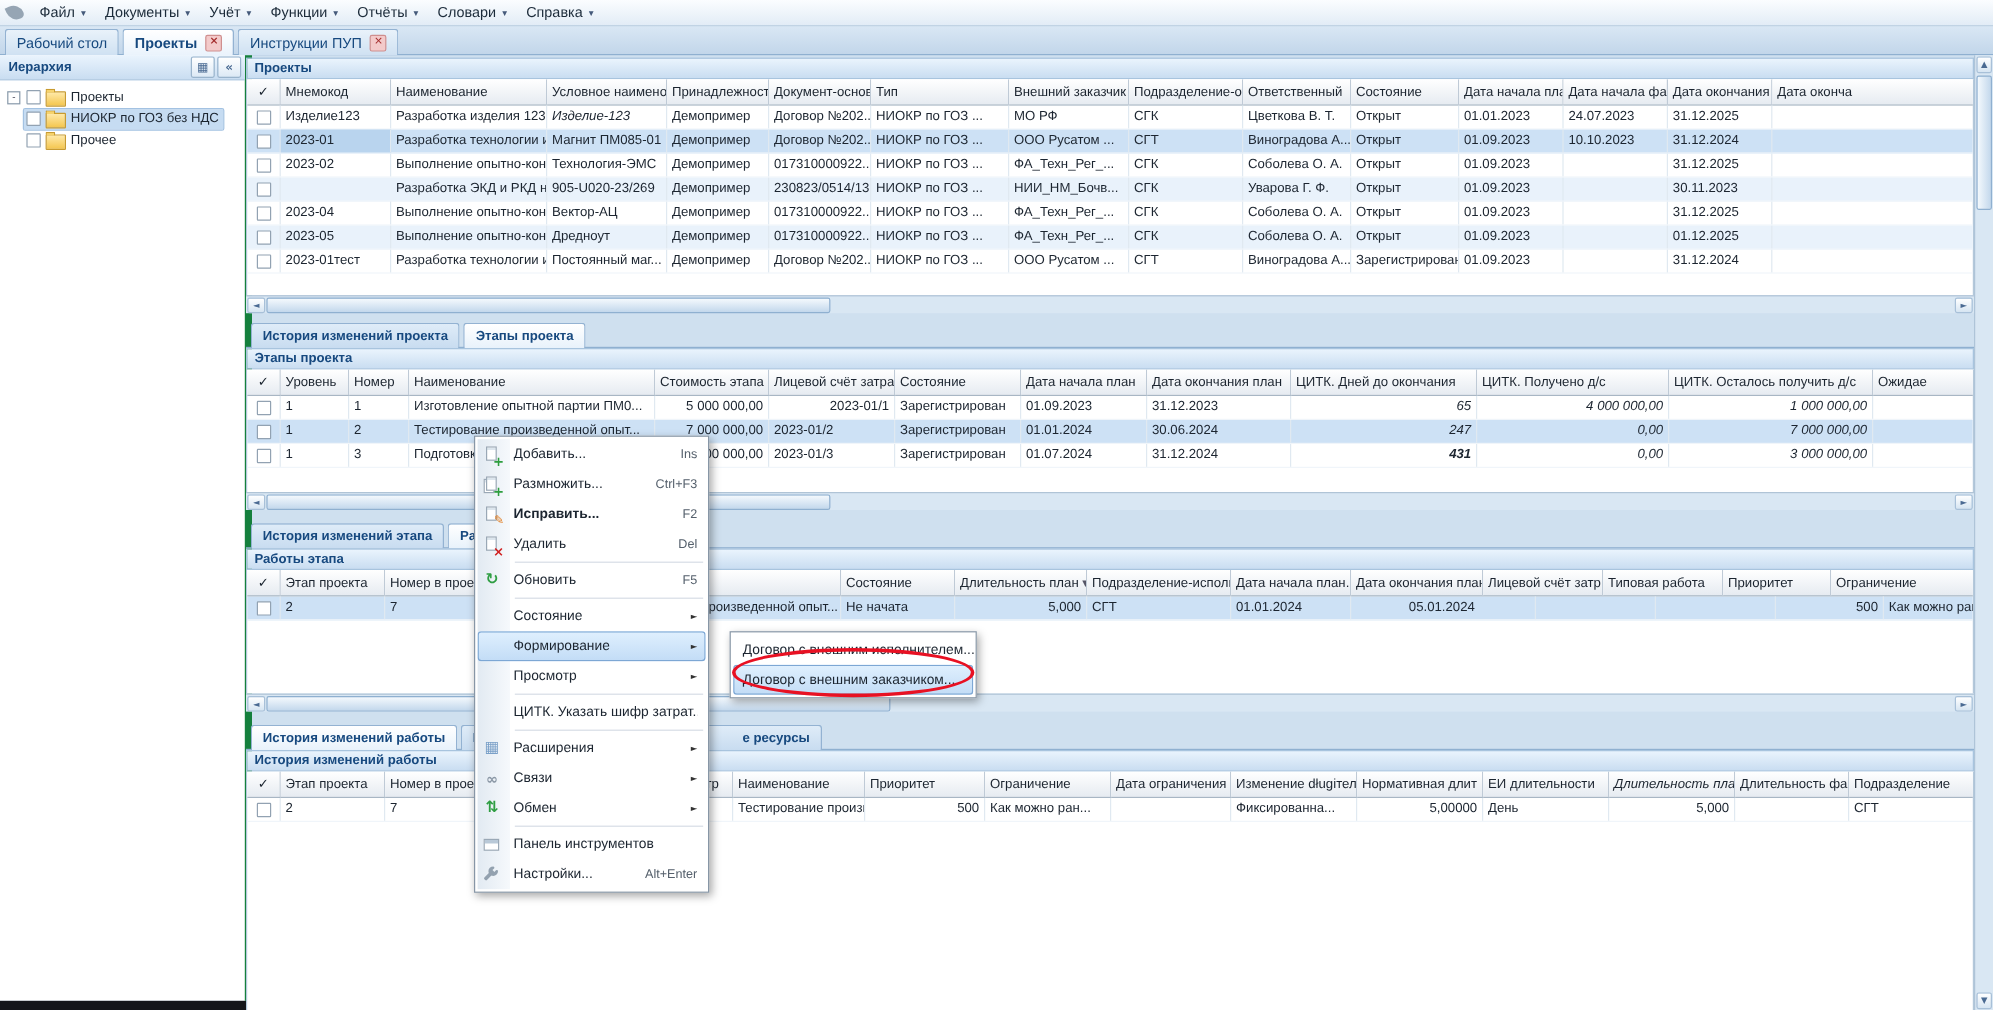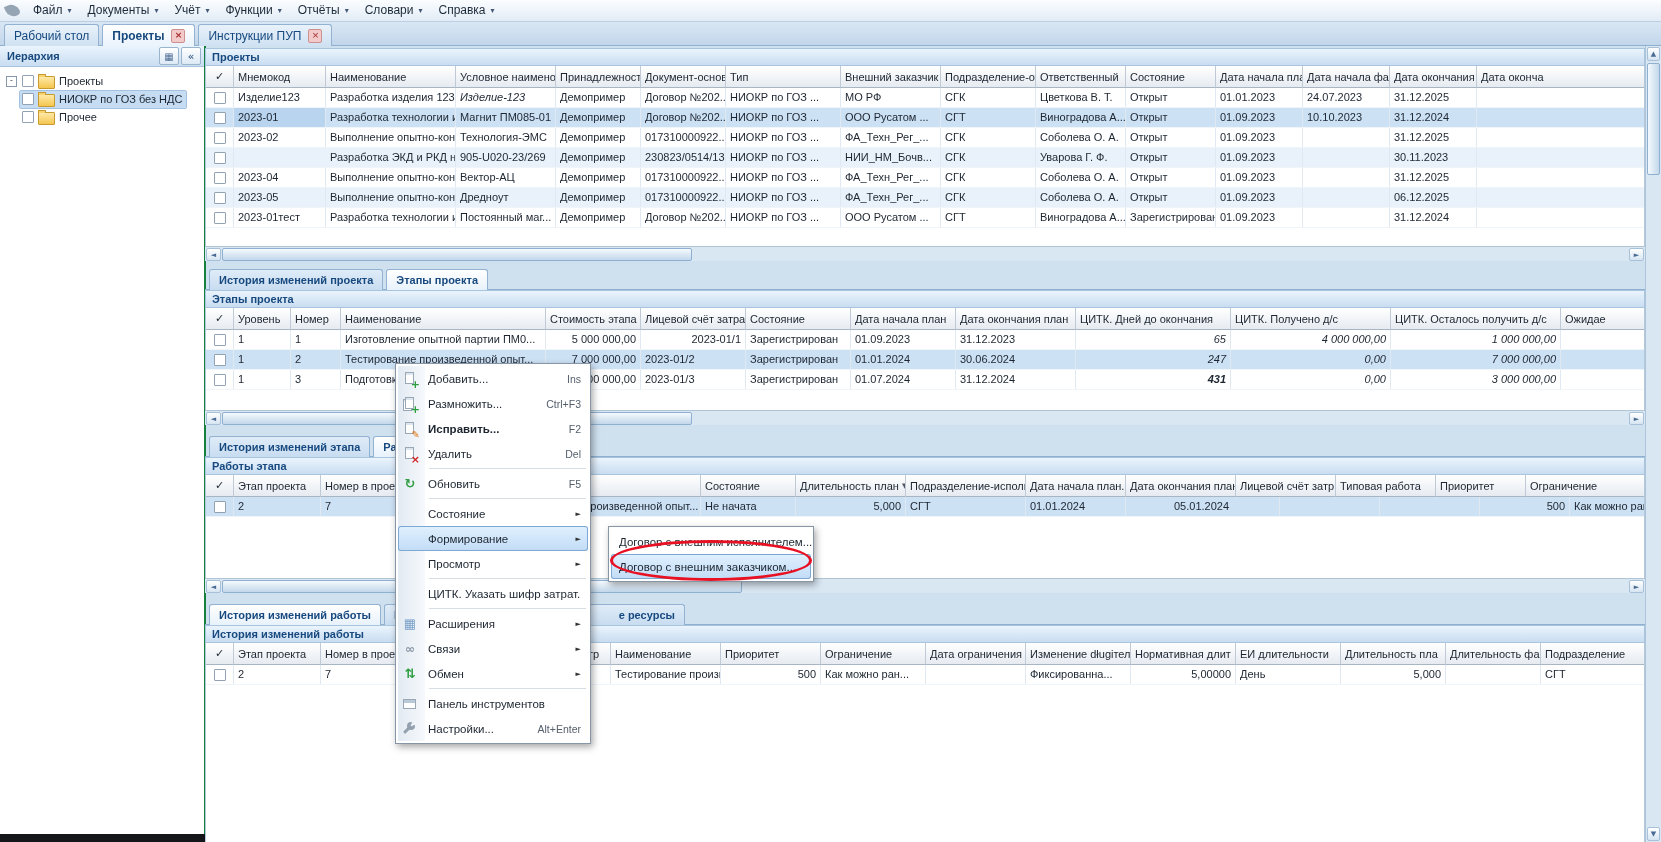--- a/index.html
+++ b/index.html
@@ -20,21 +20,21 @@
     background:linear-gradient(#d9e7f4,#c2d6ea);border-bottom:1px solid #8fb0d0;
     display:flex;align-items:flex-end;padding-left:4px;gap:3px;box-sizing:border-box;}
   .mtab{height:21px;display:flex;align-items:center;gap:7px;padding:0 9px;
     border:1px solid #93b2d2;border-bottom:none;border-radius:3px 3px 0 0;
     background:linear-gradient(#e9f2fa,#cfe1f2);color:#17497f;font-size:12px;margin-bottom:-1px;}
   .mtab.active{background:linear-gradient(#ffffff,#eaf3fc);font-weight:bold;}
   .mtab-close{width:12px;height:12px;background:#f3caca;border:1px solid #cf8f8f;border-radius:2px;
     color:#a42c2c;font-size:9px;line-height:10px;text-align:center;font-family:"DejaVu Sans",sans-serif;}
 
   
-  .sidebar{position:absolute;left:0;top:46px;width:204px;bottom:8px;background:#fff;border-right:2px solid #15803d;}
+  .sidebar{position:absolute;left:0;top:46px;width:204px;bottom:8px;background:#fff;border-right:6px solid #15803d;}
   .side-hd{height:20px;background:linear-gradient(#eaf4fd,#c9ddf1);border-bottom:1px solid #a8c4de;
     display:flex;align-items:center;padding:0 3px 0 7px;font-size:11px;font-weight:bold;color:#17497f;}
   .side-sp{flex:1;}
   .side-btn{width:18px;height:16px;border:1px solid #9ab4cc;background:linear-gradient(#ffffff,#dce9f5);
     color:#4a6a92;display:flex;align-items:center;justify-content:center;border-radius:2px;margin-left:2px;
     font-family:"DejaVu Sans",sans-serif;font-size:10px;}
   .tree{padding:5px 2px;font-size:11px;color:#1c2530;}
   .tnode{height:18px;display:flex;align-items:center;}
   .texp{width:9px;height:9px;border:1px solid #8899aa;background:#fff;font-size:8px;line-height:7px;
     text-align:center;color:#445;margin:0 3px 0 4px;font-family:"DejaVu Sans Mono",monospace;}
@@ -355,21 +355,21 @@
         <div class="gcell" style="width: 100px;">Дредноут</div>
         <div class="gcell" style="width: 85px;">Демопример</div>
         <div class="gcell" style="width: 85px;">017310000922...</div>
         <div class="gcell" style="width: 115px;">НИОКР по ГОЗ ...</div>
         <div class="gcell" style="width: 100px;">ФА_Техн_Рег_...</div>
         <div class="gcell" style="width: 95px;">СГК</div>
         <div class="gcell" style="width: 90px;">Соболева О. А.</div>
         <div class="gcell" style="width: 90px;">Открыт</div>
         <div class="gcell" style="width: 87px;">01.09.2023</div>
         <div class="gcell" style="width: 87px;"></div>
-        <div class="gcell" style="width: 87px;">06.12.2025</div>
+        <div class="gcell" style="width: 87px;">01.12.2025</div>
         <div class="gcell" style="width: 169px;"></div>
       </div>
       <div class="grow">
         <div class="cbcell">
           <span class="cb"></span>
         </div>
         <div class="gcell" style="width: 92px;">2023-01тест</div>
         <div class="gcell" style="width: 130px;">Разработка технологии и...</div>
         <div class="gcell" style="width: 100px;">Постоянный маг...</div>
         <div class="gcell" style="width: 85px;">Демопример</div>
@@ -536,21 +536,21 @@
         <div class="gcell-h" style="width: 85px;">Номер в проек...</div>
         <div class="gcell-h" style="width: 95px;"></div>
         <div class="gcell-h" style="width: 110px;">Лицевой счёт затр</div>
         <div class="gcell-h" style="width: 110px;">Наименование</div>
         <div class="gcell-h" style="width: 100px;">Приоритет</div>
         <div class="gcell-h" style="width: 105px;">Ограничение</div>
         <div class="gcell-h" style="width: 100px;">Дата ограничения</div>
         <div class="gcell-h" style="width: 105px;">Изменение długiтел</div>
         <div class="gcell-h" style="width: 105px;">Нормативная длит</div>
         <div class="gcell-h" style="width: 105px;">ЕИ длительности</div>
-        <div class="gcell-h" style="width: 105px;">Длительность пла</div>
+        <div class="gcell-h" style="width: 105px; font-style: italic;">Длительность пла</div>
         <div class="gcell-h" style="width: 95px;">Длительность фак</div>
         <div class="gcell-h" style="width: 105px;">Подразделение</div>
       </div>
       <div class="grow">
         <div class="cbcell">
           <span class="cb"></span>
         </div>
         <div class="gcell" style="width: 87px;">2</div>
         <div class="gcell" style="width: 85px;">7</div>
         <div class="gcell" style="width: 95px;"></div>

